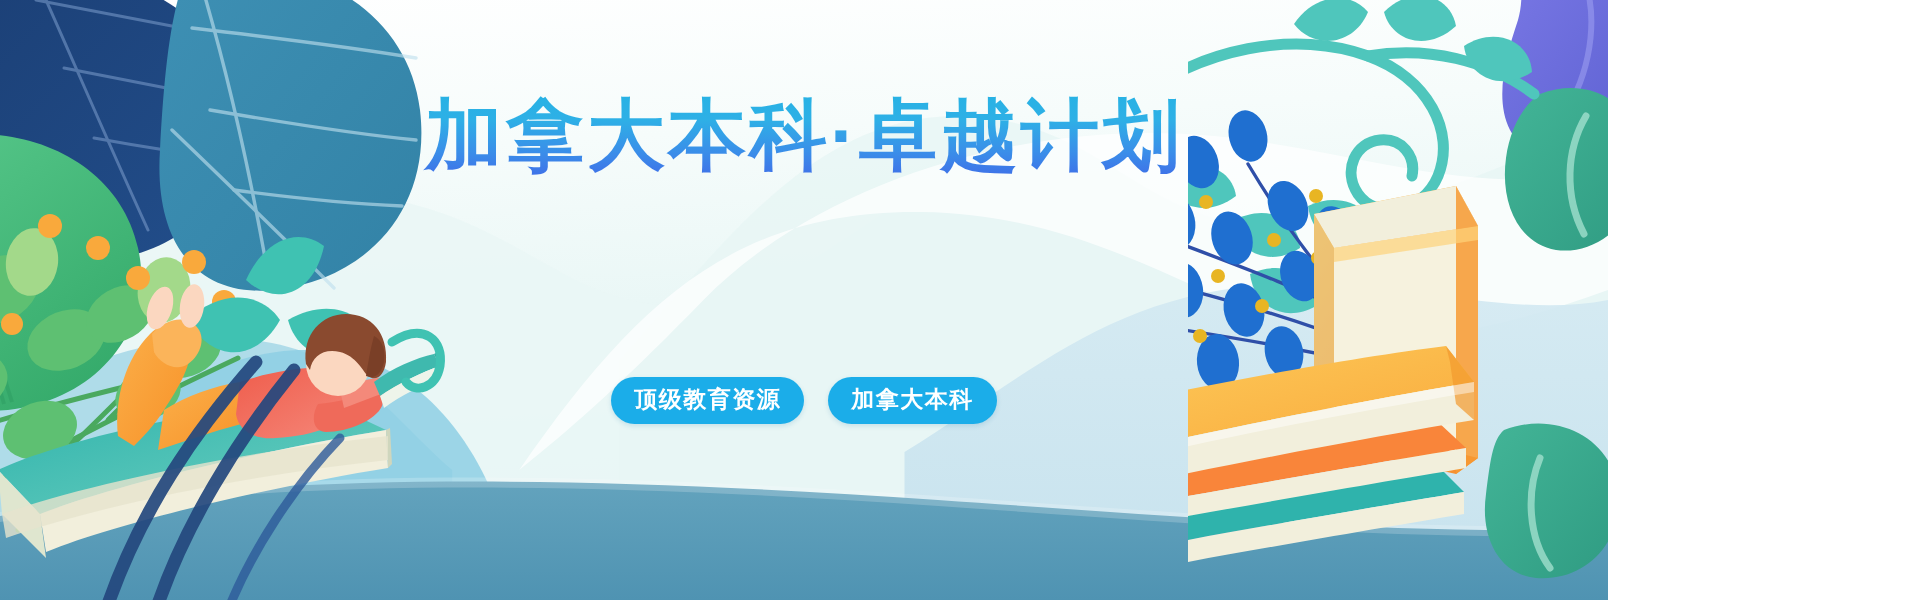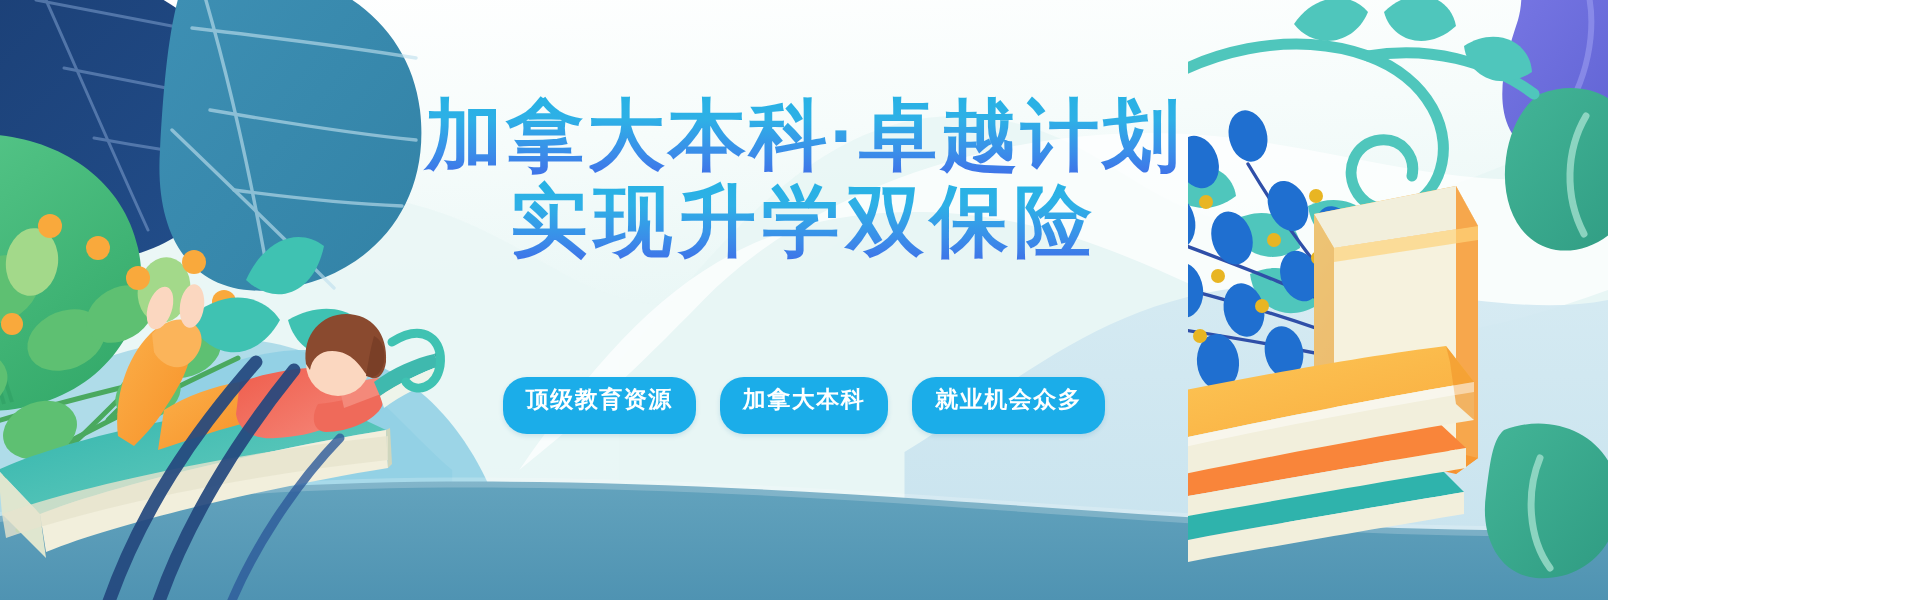--- a/index.html
+++ b/index.html
@@ -57,21 +57,21 @@
     gap: 24px;
     z-index: 30;
   }
   .pill {
     background: #1bade9;
     color: #ffffff;
     font-size: 23px;
     font-weight: 700;
     letter-spacing: 1.5px;
     line-height: 1;
-    padding: 11px 23px 23px 23px;
+    padding: 11px 23px 13px 23px;
     border-radius: 24px;
     white-space: nowrap;
     box-shadow: 0 2px 5px rgba(20,120,170,.16);
     cursor: pointer;
   }
 
   
   .art { position: absolute; pointer-events: none; }
   .art svg { display: block; }
   #art-left   { left: -12px;  top: -10px;  width: 470px; height: 620px; z-index: 20; }
@@ -379,22 +379,20 @@
         <path d="M-70,462 C30,440 188,408 286,392 L286,430 C188,446 30,476 -70,498 Z" fill="#f2efdc"></path>
         <path d="M-96,420 L-70,462 L-70,498 L-96,458 Z" fill="#e8dfc0"></path>
         <path d="M258,356 L286,392 L286,430 L268,414 L262,372 Z" fill="#f29a2e" opacity="0.7"></path>
         <path d="M-70,462 C30,440 188,408 286,392 L286,402 C188,418 30,448 -70,472 Z" fill="#ffffff" opacity="0.45"></path>
       </g>
     </svg>
   </div>
 
   <div class="title-block">
     <span class="title-line line1">加拿大本科·卓越计划</span>
-    <span class="title-line line2">实现升学双保险</span>
   </div>
 
   <div class="pill-row">
     <div class="pill">顶级教育资源</div>
     <div class="pill">加拿大本科</div>
-    <div class="pill">就业机会众多</div>
   </div>
 
 </div>
 
 </body></html>

